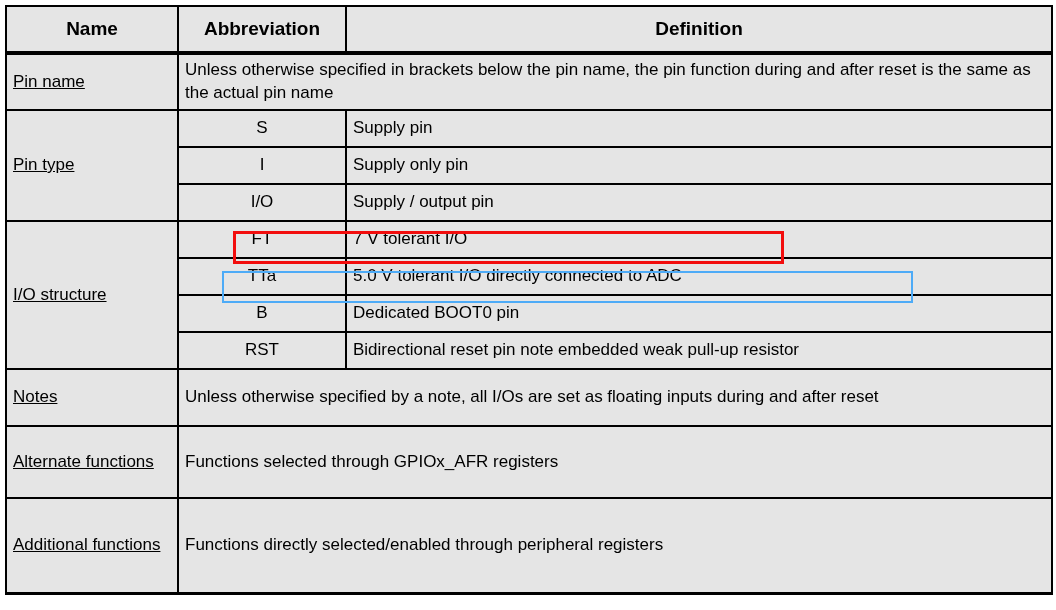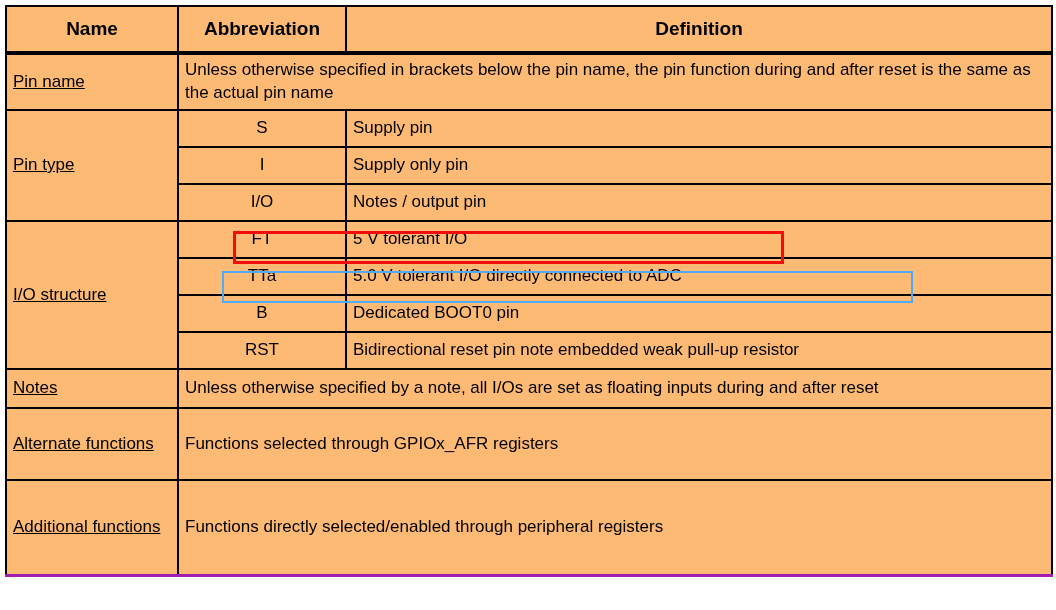--- a/index.html
+++ b/index.html
@@ -22,46 +22,46 @@
     font-size: 17px;
     line-height: 1.35;
   }
   table.legend col.c-name  { width: 172px; }
   table.legend col.c-abbr  { width: 168px; }
   table.legend col.c-def   { width: 706px; }
   table.legend th, table.legend td {
     border: 2px solid #000000;
     padding: 2px 6px;
     vertical-align: middle;
-    background: #fdba74;
+    background: #e5e5e5;
     overflow: hidden;
   }
   table.legend tr.hdr th {
     border-bottom: 4px solid #000000;
     font-weight: bold;
     font-size: 19px;
     text-align: center;
     height: 40px;
   }
-  table.legend tr.last td { border-bottom: 3px solid #a21caf; }
+  table.legend tr.last td { border-bottom: 3px solid #000000; }
   td.name-cell {
     text-align: left;
     padding: 2px 10px;
     text-decoration: underline;
   }
   td.abbr-cell { text-align: center; }
   td.def-center { text-align: left; }
   td.def-left {
     text-align: left;
     padding-left: 10px;
     padding-right: 12px;
   }
   tr.r-pinname   { height: 57px; }
   tr.r-sub       { height: 37px; }
-  tr.r-notes     { height: 39px; border-radius: 24px; }
+  tr.r-notes     { height: 57px; border-radius: 24px; }
   tr.r-alt       { height: 72px; }
   tr.r-add       { height: 95px; }
   .hl-box {
     position: absolute;
     box-sizing: border-box;
     background: transparent;
     pointer-events: none;
   }
   #hl-ft {
     left: 233px; top: 231px;
@@ -102,27 +102,27 @@
       <td class="name-cell" rowspan="3">Pin type</td>
       <td class="abbr-cell">S</td>
       <td class="def-center">Supply pin</td>
     </tr>
     <tr class="r-sub">
       <td class="abbr-cell">I</td>
       <td class="def-center">Supply only pin</td>
     </tr>
     <tr class="r-sub">
       <td class="abbr-cell">I/O</td>
-      <td class="def-center">Notes / output pin</td>
+      <td class="def-center">Supply / output pin</td>
     </tr>
 
     <tr class="r-sub">
       <td class="name-cell" rowspan="4">I/O structure</td>
       <td class="abbr-cell">FT</td>
-      <td class="def-center">5 V tolerant I/O</td>
+      <td class="def-center">7 V tolerant I/O</td>
     </tr>
     <tr class="r-sub">
       <td class="abbr-cell">TTa</td>
       <td class="def-center">5.0 V tolerant I/O directly connected to ADC</td>
     </tr>
     <tr class="r-sub">
       <td class="abbr-cell">B</td>
       <td class="def-center">Dedicated BOOT0 pin</td>
     </tr>
     <tr class="r-sub">

